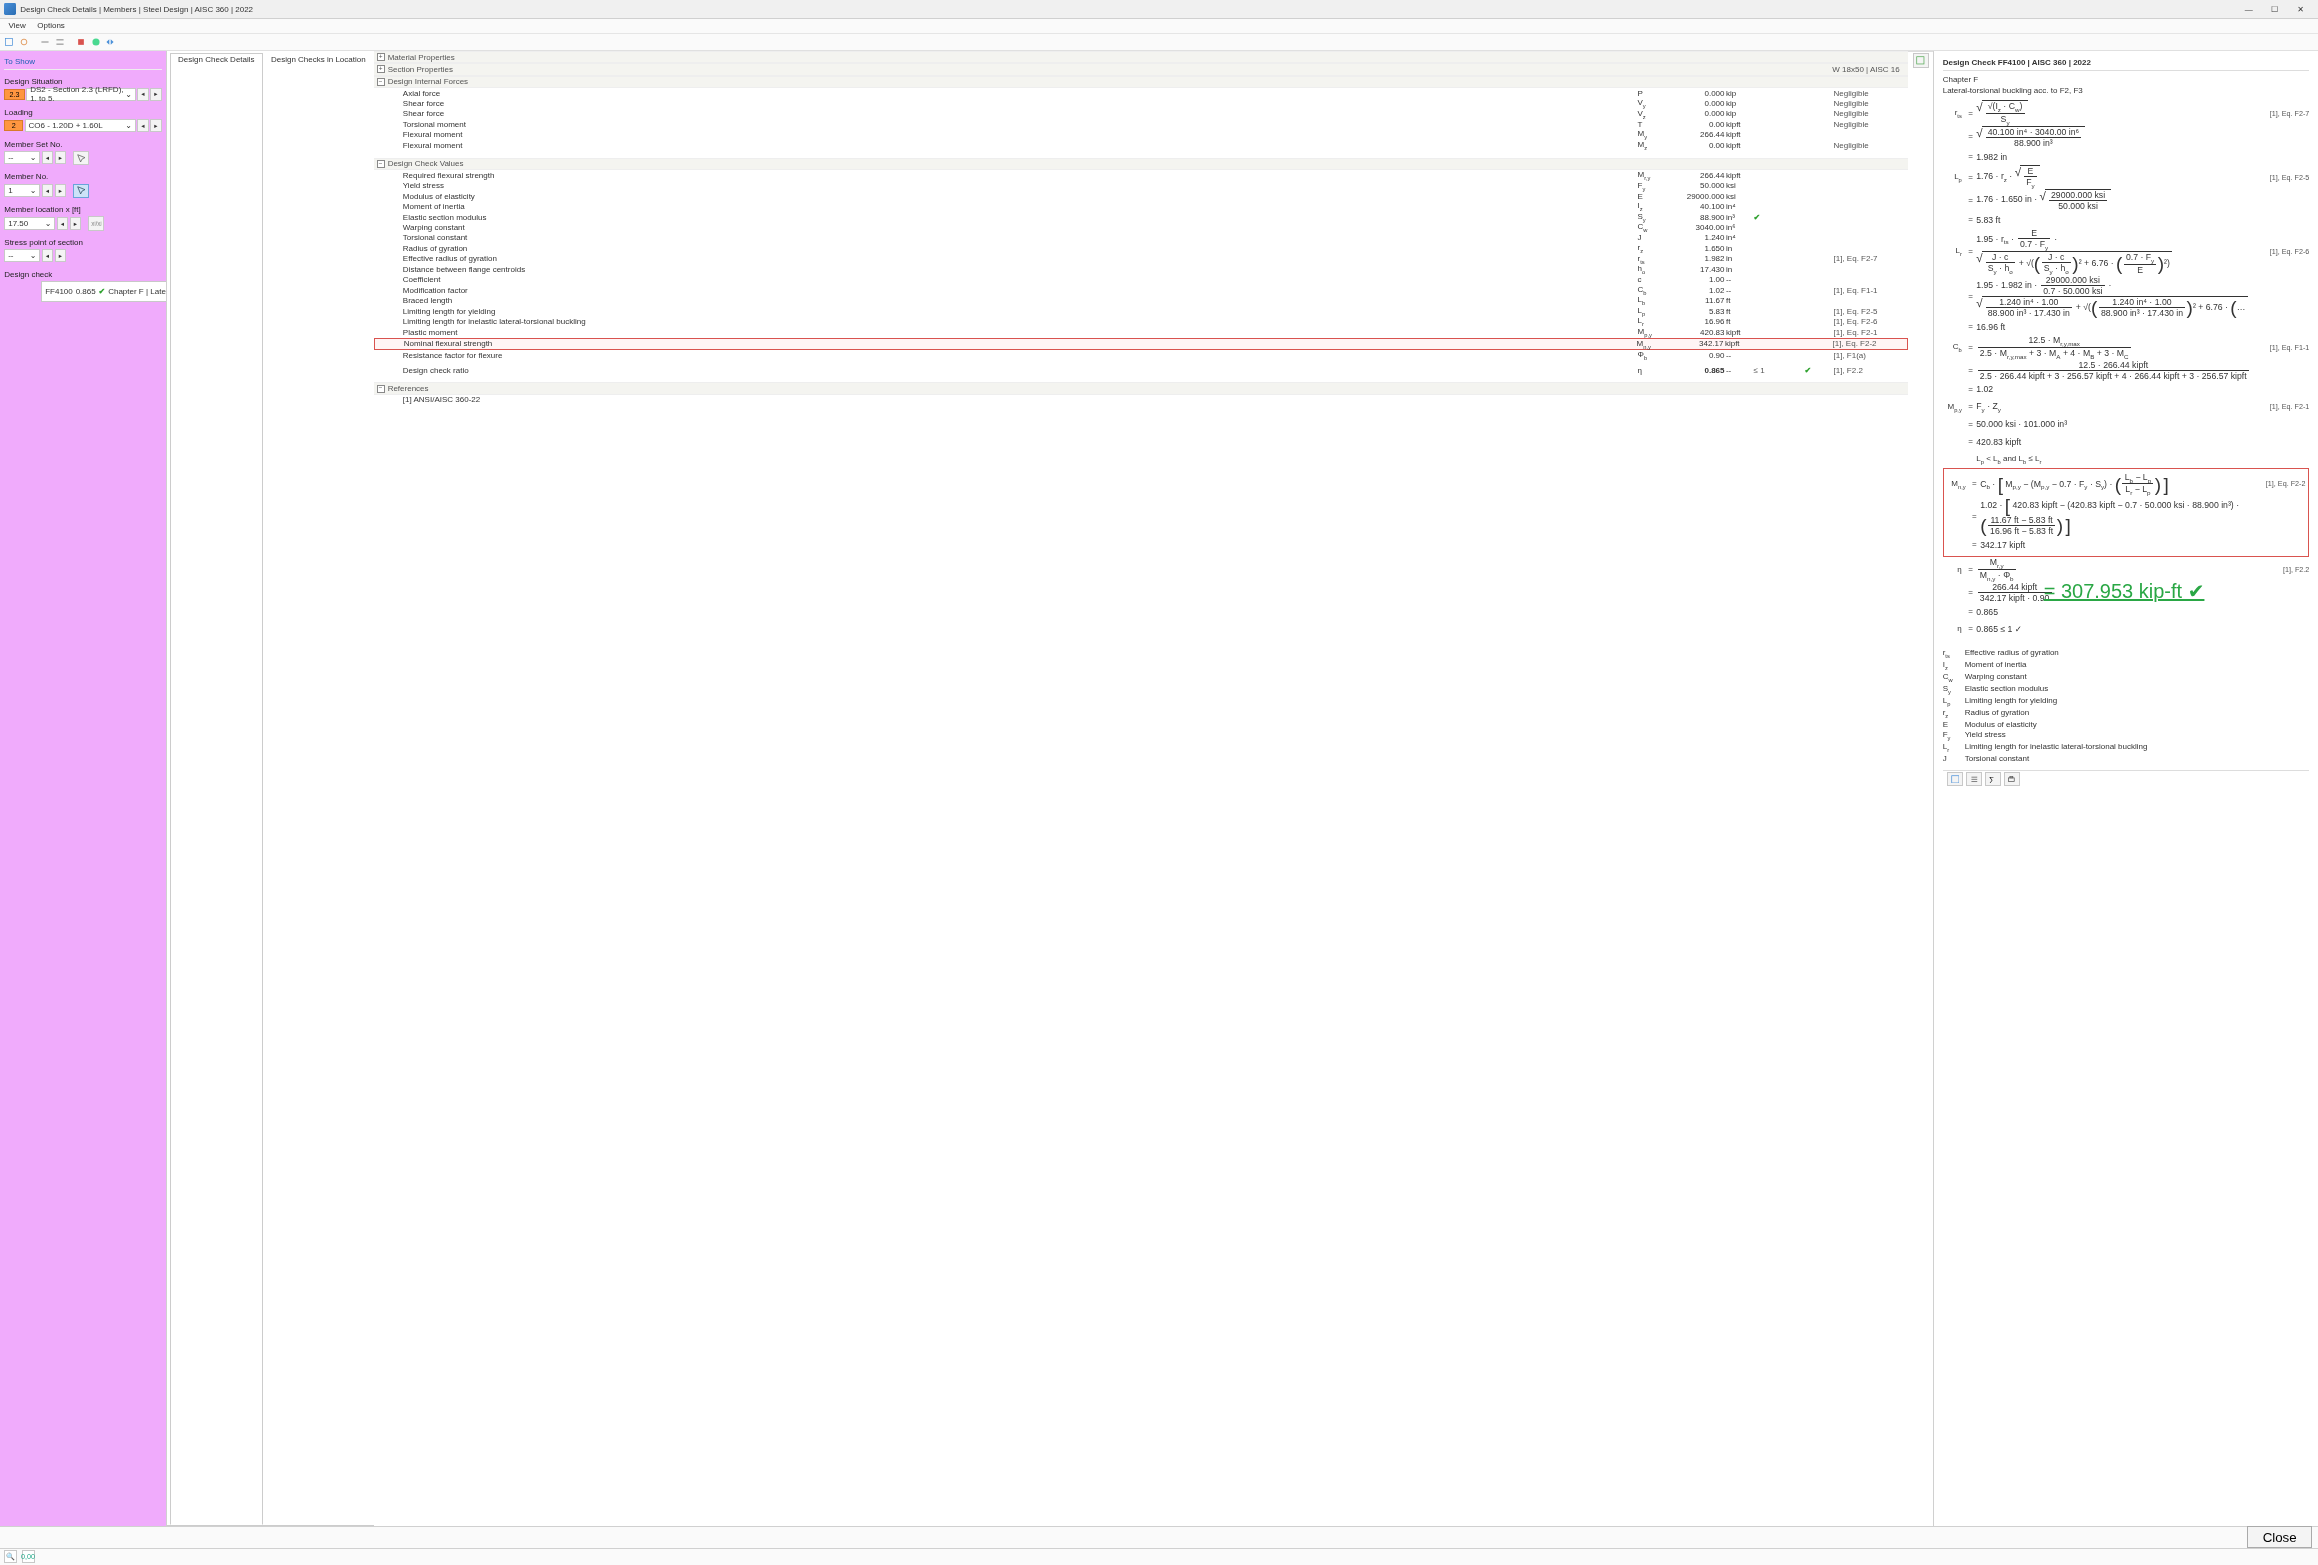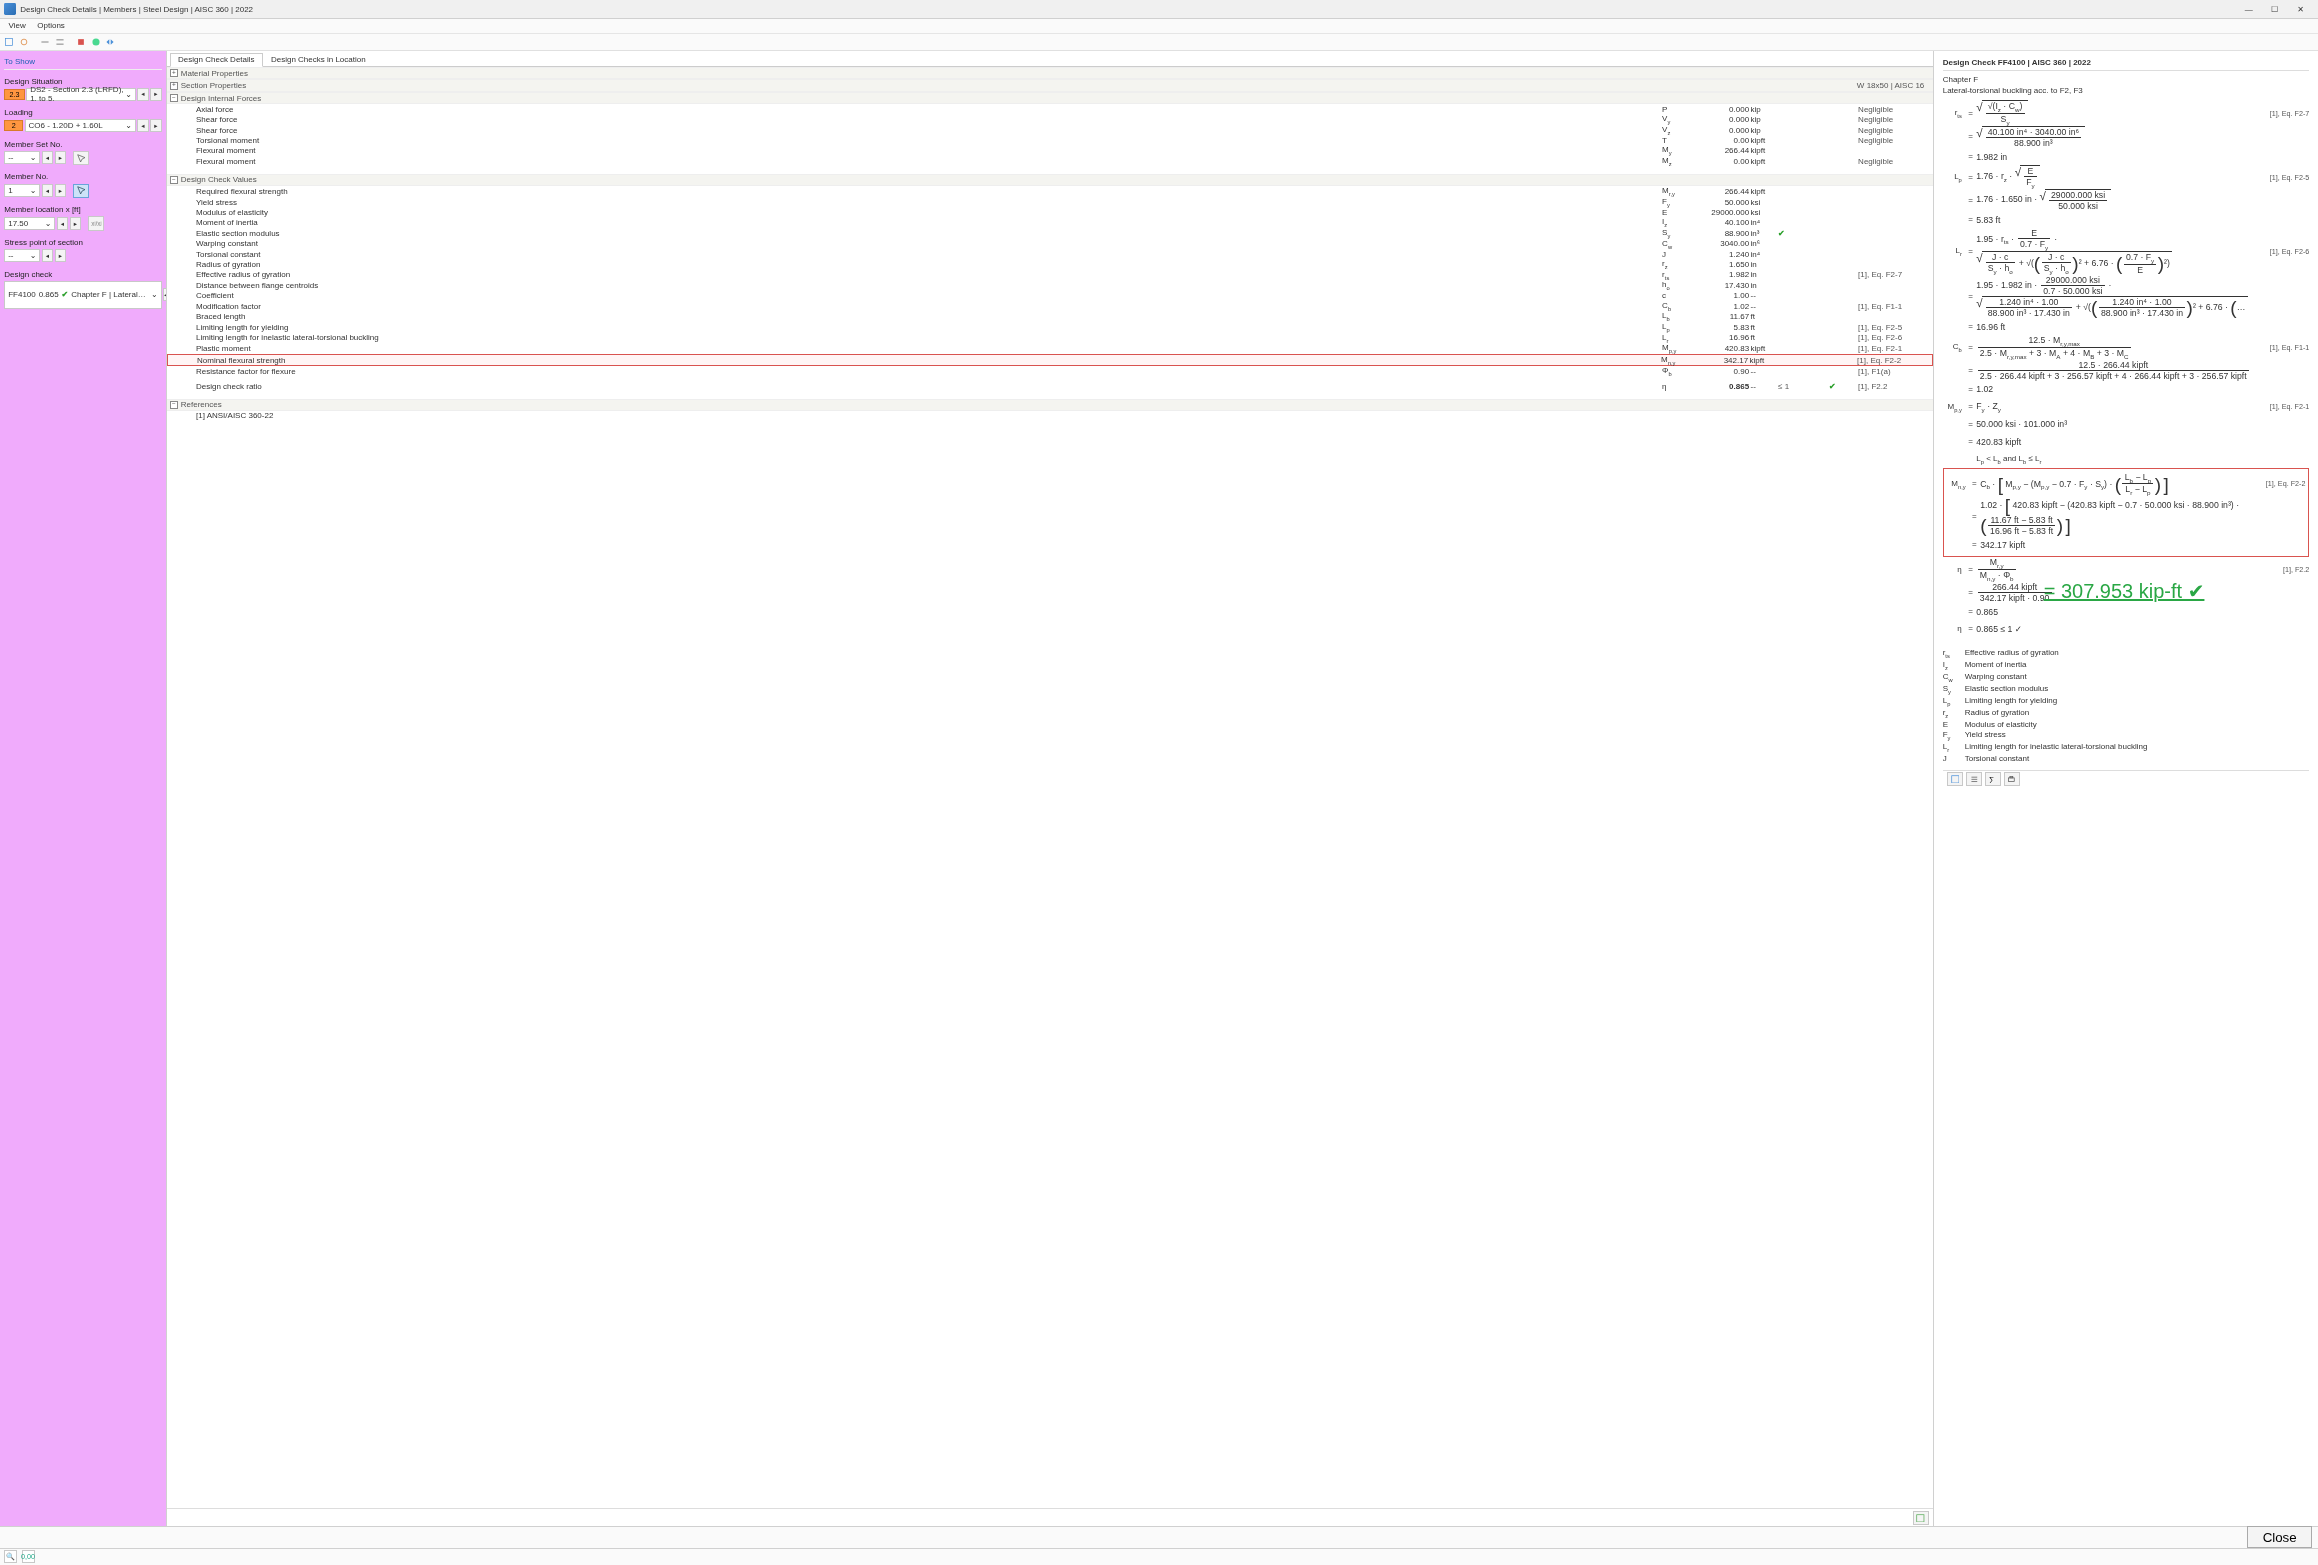--- a/index.html
+++ b/index.html
@@ -17,24 +17,24 @@
 
 .sidebar { width:167px; border-right:0.7px solid #d0d0d0; padding:2.9px 4.3px; overflow:auto; background:#f0abfc; }
 .sidehdr { color:#1a5fb4; font-weight:500; font-size:8px; padding:2.9px 0; border-bottom:0.7px solid #eee;}
 .grplabel { color:#222; font-size:8px; margin-top:7.2px; margin-bottom:2.2px;}
 .ctlrow { display:flex; align-items:center; gap:1.4px; margin-bottom:2.9px; }
 .badge-orange { background:#ff9640; color:#000; padding:0 4.3px; min-width:19px; text-align:center; font-size:7.2px; border:0.7px solid #d77b2a;}
 .combo { flex:1; background:#fff; border:0.7px solid #c8c8c8; padding:0.7px 2.9px; font-size:8px; display:flex; align-items:center; justify-content:space-between; height:13px;}
 .arrowbtn { width:11.6px; height:13px; border:0.7px solid #c8c8c8; background:#f4f4f4; display:flex; align-items:center; justify-content:center; font-size:6.5px;}
 .iconbtn { width:16px; height:14.5px; border:0.7px solid #c8c8c8; background:#f4f4f4; display:flex; align-items:center; justify-content:center;}
 .iconbtn.sel { background:#cde3f8; border-color:#6aa3da; }
-.check-combo { width:100%; background:#fff; border:0.7px solid #c8c8c8; padding:0.7px 2.9px; font-size:8px; display:flex; align-items:center; gap:2.9px; height:28px;}
+.check-combo { width:100%; background:#fff; border:0.7px solid #c8c8c8; padding:0.7px 2.9px; font-size:8px; display:flex; align-items:center; gap:2.9px; height:21px;margin-left:37px;}
 .green-check { color:#2ca02c; font-weight:bold; }
 
-.center { flex:1; display:flex; flex-direction:column; border-right:0.7px solid #d0d0d0; overflow:hidden; background:#fff;justify-content:flex-end; }
+.center { flex:1; display:flex; flex-direction:row; border-right:0.7px solid #d0d0d0; overflow:hidden; background:#fff;justify-content:flex-end; }
 .tabs { display:flex; border-bottom:0.7px solid #ccc; padding-left:2.9px; }
 .tab { padding:1.4px 7.2px; font-size:8px; border:0.7px solid transparent; border-bottom:none; margin-top:1.4px; cursor:default;}
 .tab.active { background:#fff; border-color:#ccc; border-bottom:0.7px solid #fff; position:relative; top:0.7px; }
 .tree { flex:1; overflow:auto; font-size:8px; }
 .grouphdr { background:#f4f4f0; padding:0.7px 2.9px; display:flex; align-items:center; gap:2.9px; color:#555; border-bottom:0.7px solid #eee; border-top:0.7px solid #eee;}
 .grouphdr .toggle { width:8px; height:8px; border:0.7px solid #888; display:flex; align-items:center; justify-content:center; font-size:6.5px; background:#fff; line-height:1;}
 .grouphdr .rt { margin-left:auto; color:#555; padding-right:5.8px;}
 .row { display:grid; grid-template-columns: 14.5px 1fr 29px 58px 29px 51px 29px 72px; align-items:center; padding:0 2.9px; min-height:10px;}
 .row .lbl { padding-left:11.6px;}
 .row .sym { text-align:left; font-size:8px;}

